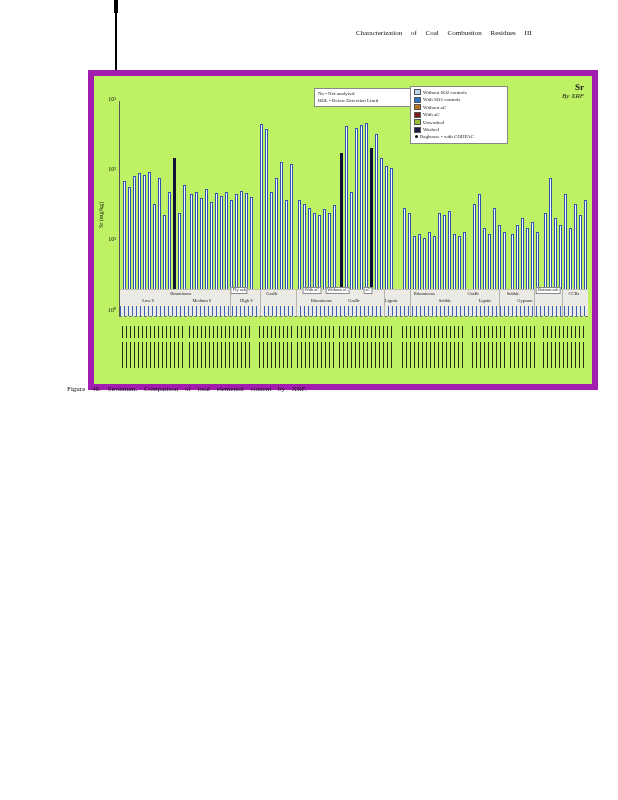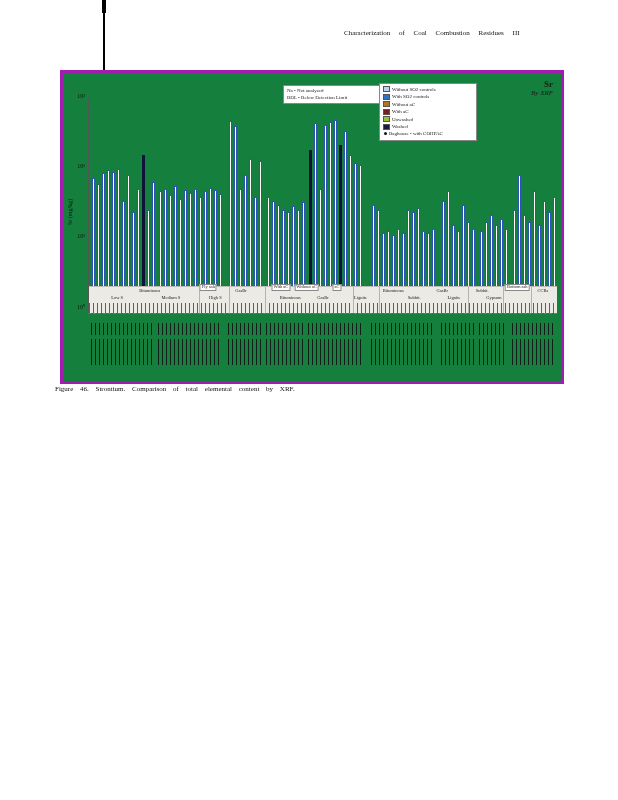--- a/index.html
+++ b/index.html
@@ -1,26 +1,26 @@
 <!DOCTYPE html>
 <html><head>
 <meta charset="utf-8">
 <style>
   html,body{margin:0;padding:0;background:#ffffff;}
   .page{
     position:relative;width:606px;height:800px;background:#ffffff;overflow:hidden;
-    font-family:"Liberation Serif", serif;color:#1a1a1a;
+    font-family:"Liberation Serif", serif;color:#1a1a1a;margin-left:12px;
   }
   
   .artifact-line{position:absolute;left:103px;top:0;width:2px;height:114px;background:#000;}
   .artifact-head{position:absolute;left:102px;top:0;width:4px;height:13px;background:#000;}
 
   .header{position:absolute;left:344px;top:29px;width:222px;font-size:7px;word-spacing:7px;color:#111;}
 
-  .chart{position:absolute;left:60px;top:70px;width:498px;height:308px;border:3px solid #a21caf;background:#15803d;}
+  .chart{position:absolute;left:76px;top:70px;width:498px;height:308px;border:6px solid #a21caf;background:#bef264;}
 
   .corner{position:absolute;right:8px;top:6px;text-align:right;line-height:1.15;}
   .corner .l1{font-size:9px;font-weight:bold;}
   .corner .l2{font-size:7px;font-style:italic;}
 
   .notesbox{position:absolute;left:220px;top:12px;width:92px;border:1px solid #888;background:#fff;padding:2px 3px;font-size:5px;line-height:1.3;}
   .legendbox{position:absolute;left:316px;top:10px;width:90px;border:1px solid #888;background:#fff;padding:2px 3px;font-size:5px;}
   .legend-row{display:flex;align-items:center;gap:2px;margin-bottom:1.5px;}
   .swatch{width:5px;height:4px;border:1px solid #555;flex:0 0 auto;}
   .swatch.dot{width:3px;height:3px;border-radius:50%;background:#111;border:none;margin-left:1px;}

